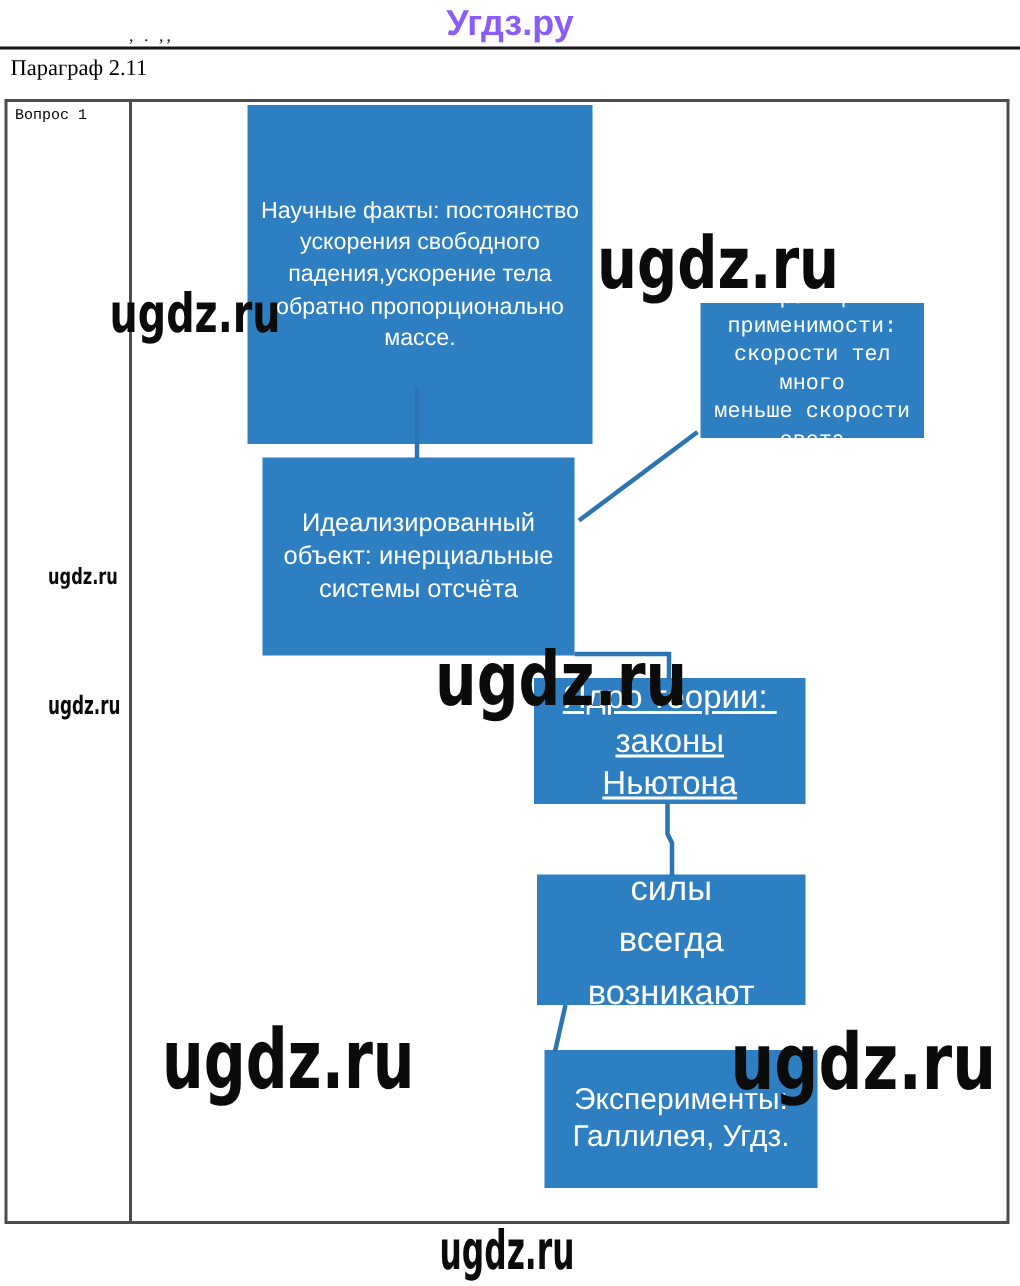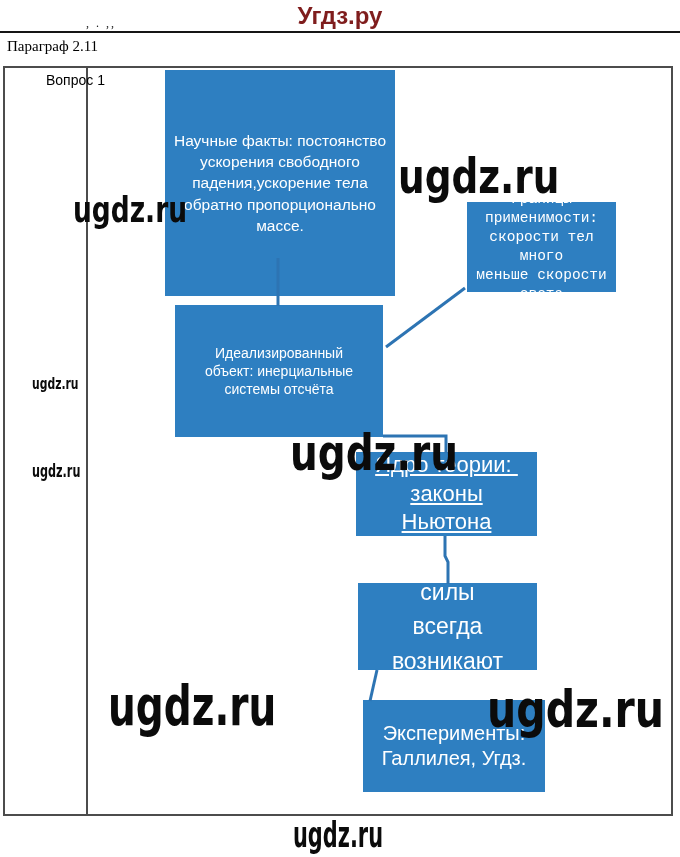--- a/index.html
+++ b/index.html
@@ -1,28 +1,28 @@
 <!DOCTYPE html>
 <html style="--box-fill: #2e7fc1; --connector: #2d74b3; --table-border: #4c4c4c; --box-text: #ffffff; --watermark: #0b0b0b;"><head>
 <meta charset="utf-8">
 <style>
   html,body{margin:0;padding:0;}
   body{width:680px;height:857px;position:relative;font-family:"Liberation Sans",sans-serif;background:#ffffff;overflow:hidden;}
   .abs{position:absolute;}
-  #site-title{top:2px;left:0;width:680px;text-align:center;font-weight:bold;font-size:24px;color:#7f1d1d;z-index:1;}
+  #site-title{top:2px;left:0;width:680px;text-align:center;font-weight:bold;font-size:24px;color:#8b5cf6;z-index:1;}
   #stray{top:16px;left:86px;width:36px;height:14px;overflow:hidden;font-size:12px;color:#1a1a1a;font-family:"Liberation Serif",serif;letter-spacing:2px;z-index:1;}
   #top-rule{top:31px;left:0;width:680px;height:0;border-top:2px solid #151515;z-index:1;}
   #paragraph-label{top:38px;left:7px;font-family:"Liberation Serif",serif;font-size:15px;color:#000;z-index:1;}
   #content-table{top:66px;left:3px;width:670px;height:750px;border:2px solid var(--table-border,#4c4c4c);box-sizing:border-box;z-index:0;}
   #table-divider{top:66px;left:86px;width:0;height:750px;border-left:2px solid var(--table-border,#4c4c4c);z-index:0;}
-  #question-label{top:72px;left:10px;font-family:Liberation Sans, sans-serif;font-size:14px;color:#000;z-index:1;margin-left:36px;}
+  #question-label{top:72px;left:10px;font-family:Liberation Mono, monospace;font-size:10px;color:#000;z-index:1;}
   .box{position:absolute;background:var(--box-fill,#2e7fc1);color:var(--box-text,#fff);display:flex;align-items:center;justify-content:center;text-align:center;white-space:pre-line;z-index:2;}
   #box-0{left:165px;top:70px;width:230px;height:226px;font-size:15.5px;line-height:1.38;}
   #box-1{left:467px;top:202px;width:149px;height:90px;font-size:14.5px;line-height:1.32;font-family:Liberation Mono, monospace;}
-  #box-2{left:175px;top:305px;width:208px;height:132px;font-size:14px;line-height:1.3;}
+  #box-2{left:175px;top:305px;width:208px;height:132px;font-size:17px;line-height:1.3;}
   #box-3{left:356px;top:452px;width:181px;height:84px;font-size:22px;line-height:1.3;text-decoration:underline;}
   #box-4{left:358px;top:583px;width:179px;height:87px;font-size:23px;line-height:1.5;}
   #box-5{left:363px;top:700px;width:182px;height:92px;font-size:20px;line-height:1.25;}
   #connectors{left:0;top:0;z-index:3;pointer-events:none;}
   .conn{stroke:var(--connector,#2d74b3);stroke-width:3;fill:none;}
   .wm{position:absolute;font-weight:bold;color:var(--watermark,#0b0b0b);z-index:5;font-family:"DejaVu Sans",sans-serif;line-height:1;transform-origin:left top;white-space:nowrap;}
   #wm-1{left:398px;top:152px;font-size:48px;transform:scaleX(0.78);}
   #wm-2{left:73px;top:192px;font-size:36px;transform:scaleX(0.735);}
   #wm-3{left:32px;top:377px;font-size:15px;transform:scaleX(0.72);}
   #wm-4{left:32px;top:463px;font-size:17px;transform:scaleX(0.66);}

